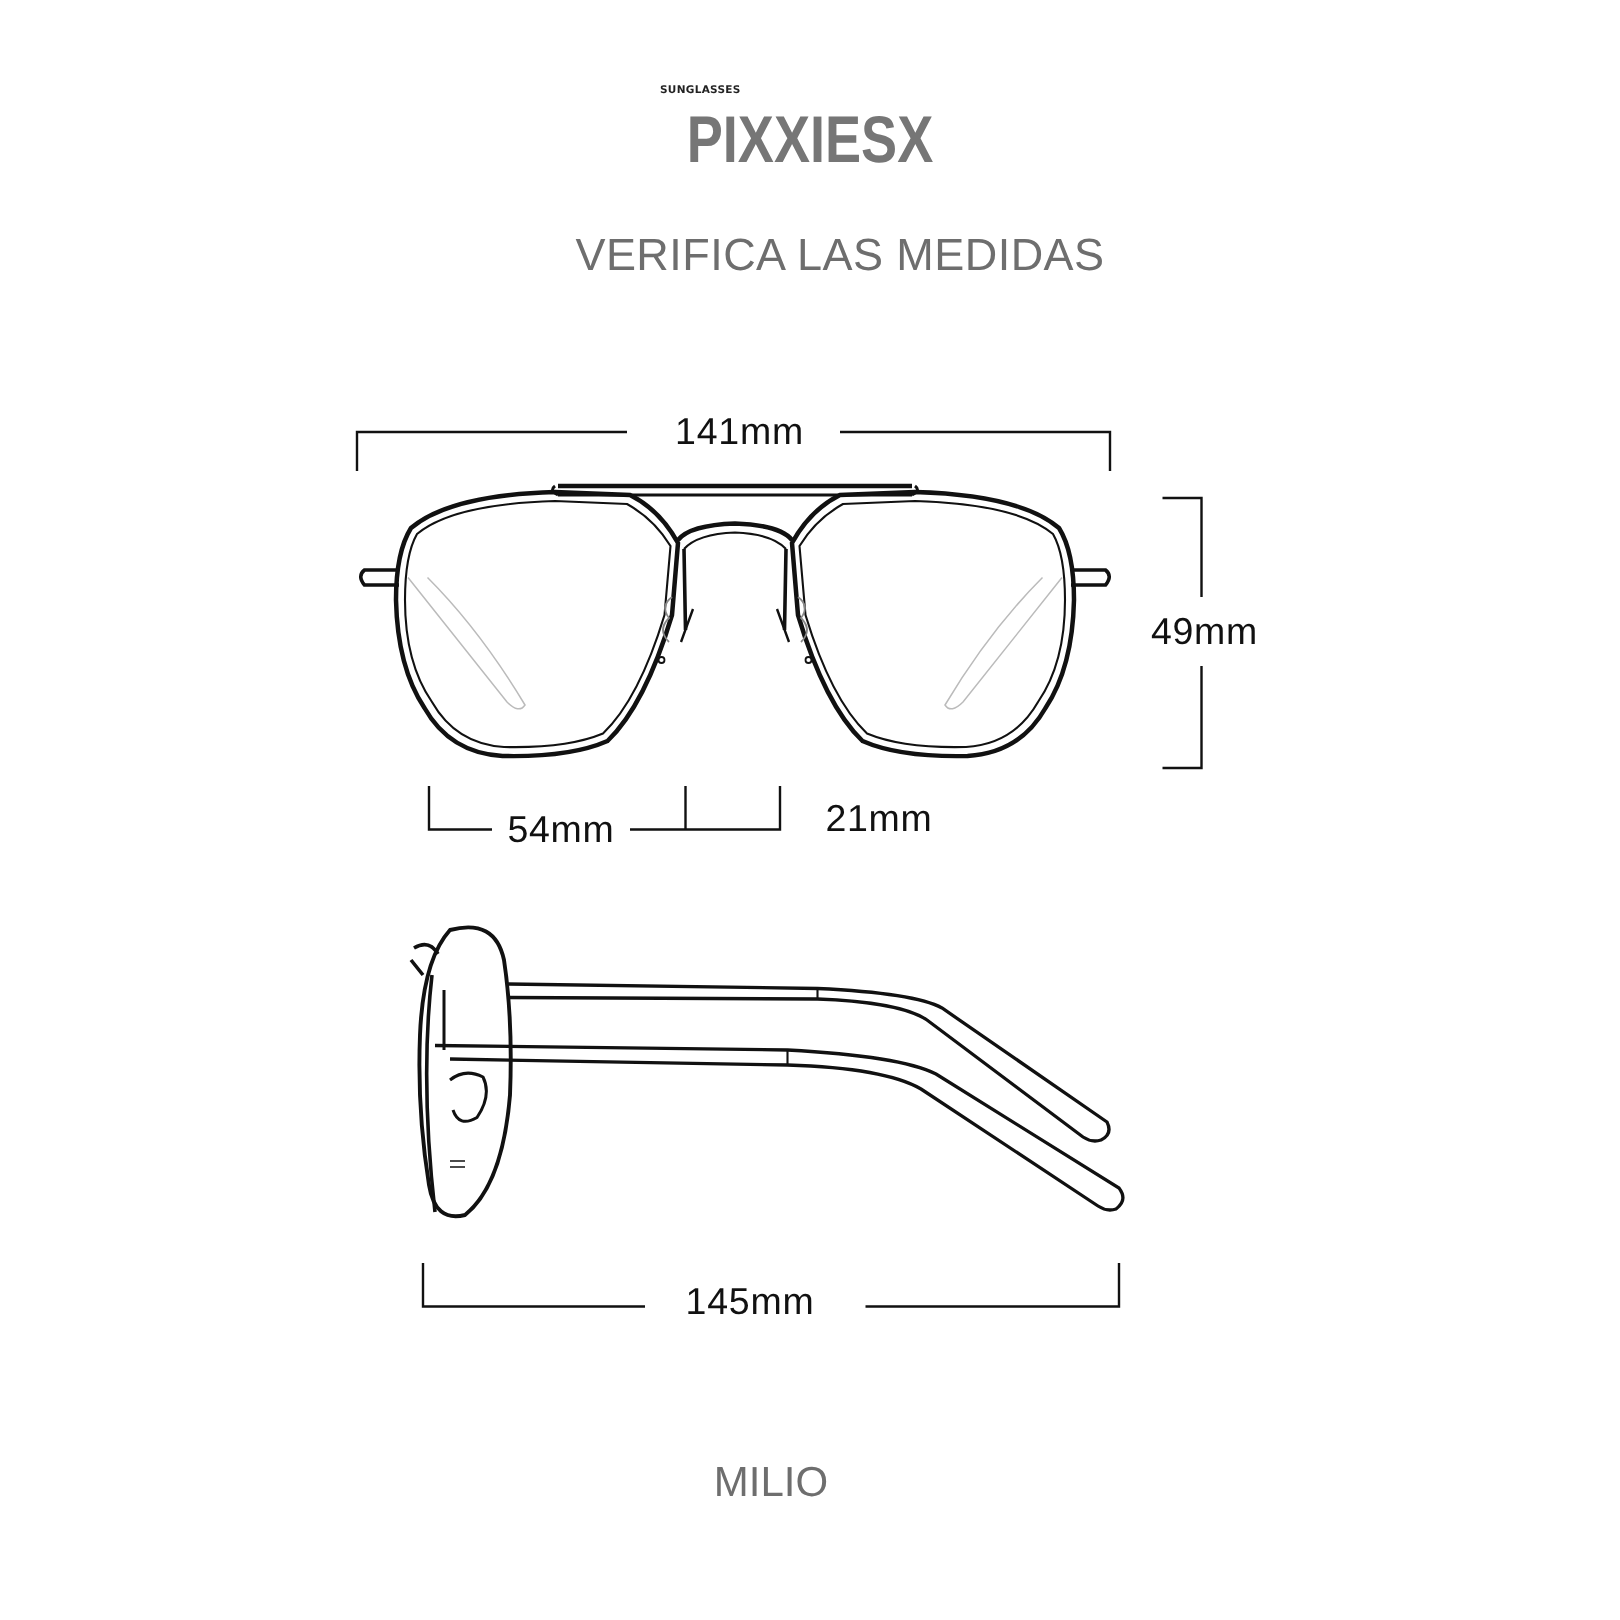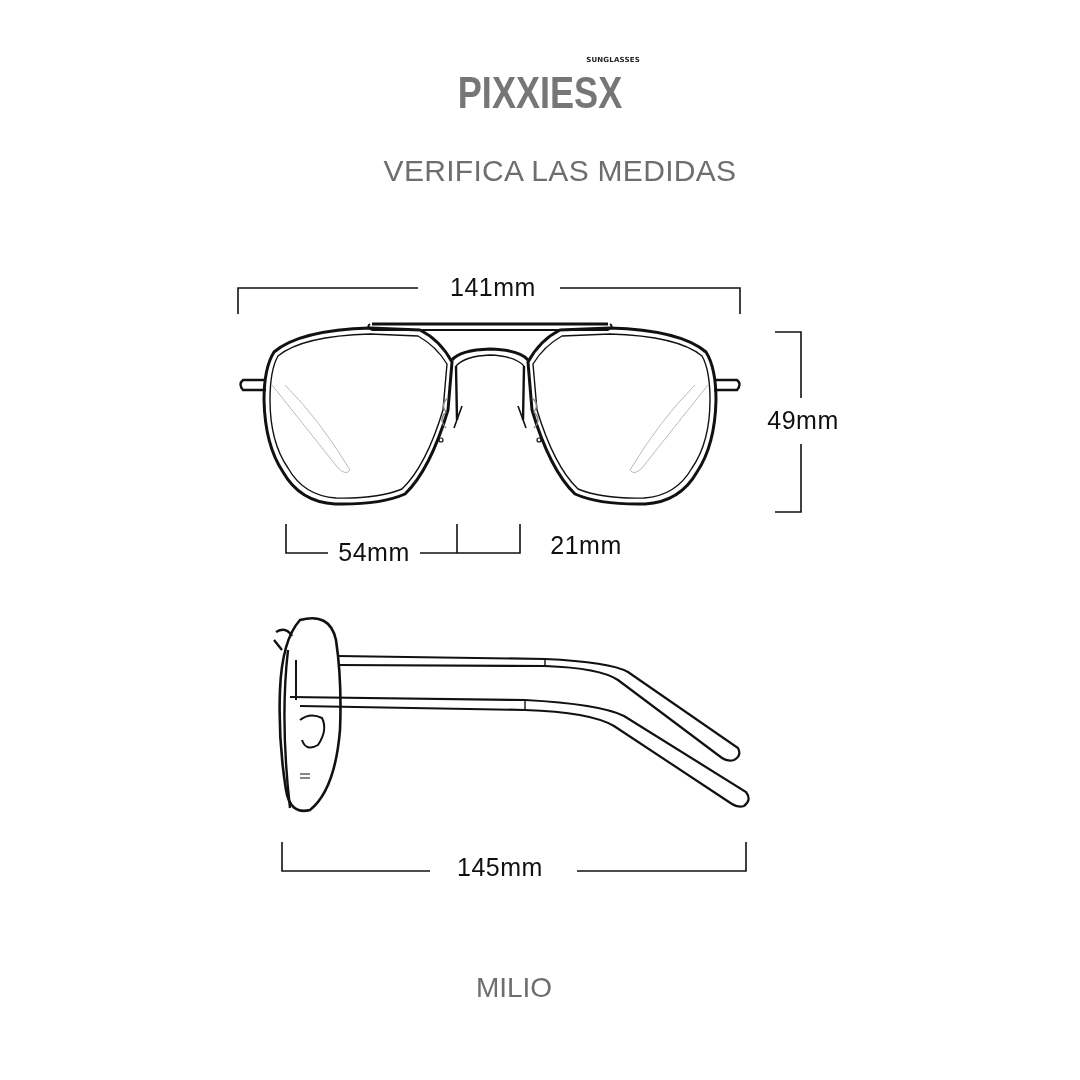--- a/index.html
+++ b/index.html
@@ -1,19 +1,19 @@
 <!DOCTYPE html>
 <html><head>
   <meta charset="utf-8">
   <style>
     html, body { margin: 0; padding: 0; background: #ffffff; }
     body { width: 1080px; height: 1080px; position: relative; overflow: hidden; font-family: "Liberation Sans", sans-serif; }
     .abs { position: absolute; }
     .logo-wrap { left: 440px; top: 52px; width: 200px; height: 66px; }
-    .logo-tag { position: absolute; left: 0; right: 0; top: 4px; text-align: right; font-family: "DejaVu Sans", sans-serif; font-weight: bold; font-size: 7px; letter-spacing: 0.2px; color: #222222; }
+    .logo-tag { position: absolute; left: 0; right: 0; top: 4px; text-align: left; font-family: "DejaVu Sans", sans-serif; font-weight: bold; font-size: 7px; letter-spacing: 0.2px; color: #222222; }
     .logo-svg { position: absolute; left: 0; top: 0; }
     .title { left: 0; width: 1080px; top: 154px; text-align: center; font-size: 30px; color: #6e6e6e; letter-spacing: 0.3px; padding-left: 20px; }
     .footer { left: 0; width: 1028px; top: 972px; text-align: center; font-size: 28px; color: #6e6e6e; }
     .dim { font-family: "Liberation Sans", sans-serif; font-size: 25px; color: #111111; letter-spacing: 0.5px; }
     svg text { font-family: "Liberation Sans", sans-serif; }
   </style>
 </head>
 <body>
 
 <div class="abs logo-wrap">

